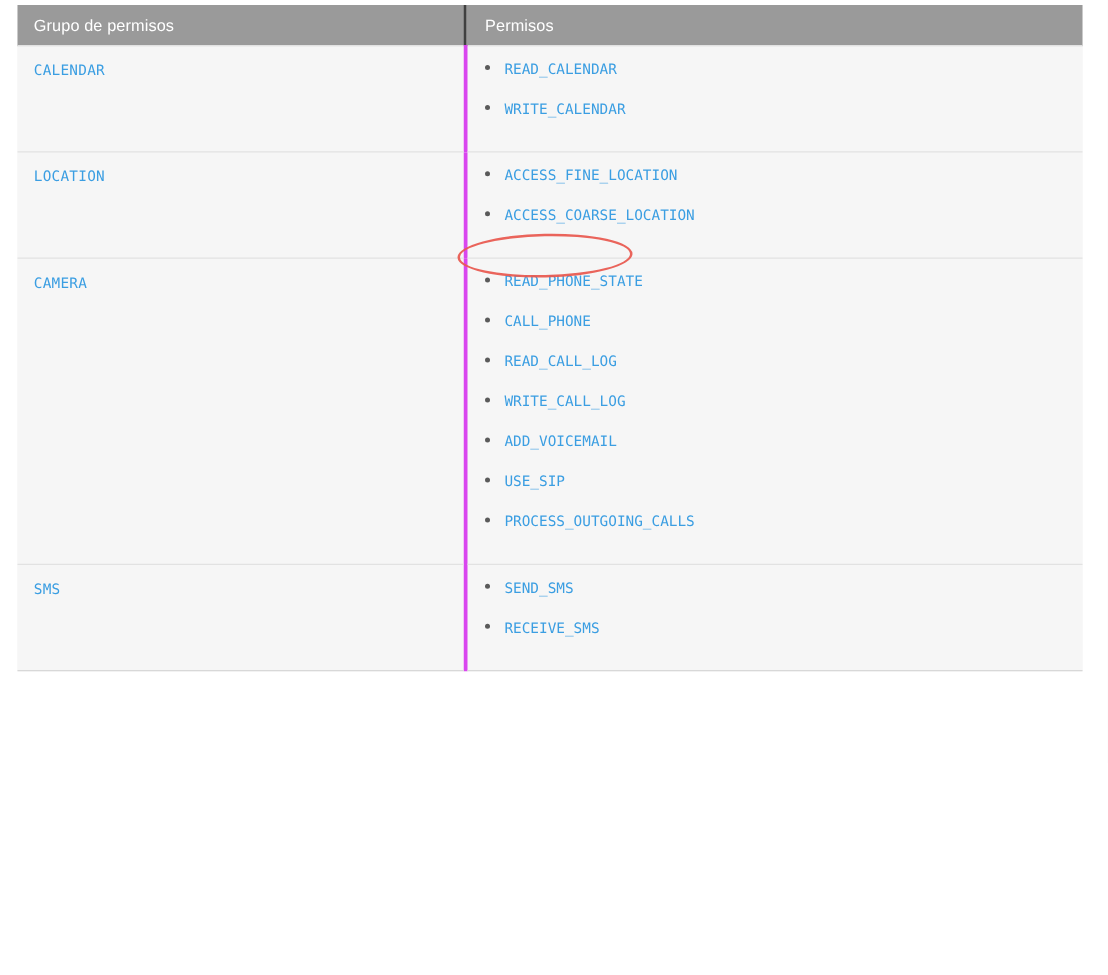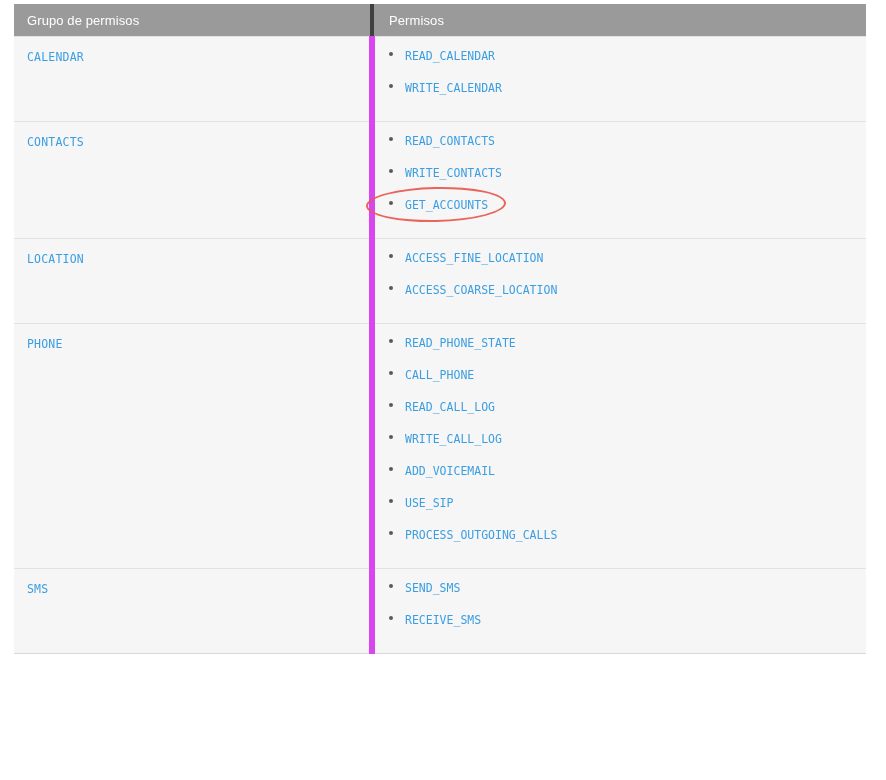--- a/index.html
+++ b/index.html
@@ -44,32 +44,32 @@
     font-weight: normal;
     text-align: left;
     padding: 8px 0 8px 13px;
     height: 16px;
     vertical-align: middle;
     border: none;
     letter-spacing: 0.1px;
   }
   .perm-table thead th.th-perms {
     padding-left: 15px;
-    border-left: 4px solid #404040;
+    border-left: 2px solid #404040;
   }
 
   .perm-table tbody td {
     background: #f6f6f6;
     border-top: 1px solid #e2e2e2;
     border-bottom: 1px solid #e2e2e2;
     vertical-align: top;
     padding: 0;
   }
   .perm-table tbody tr td.td-group {
-    border-right: 6px solid #d946ef;
+    border-right: 3px solid #d946ef;
     padding: 10px 0 10px 13px;
   }
   .perm-table tbody tr td.td-perms {
     padding: 10px 0 10px 0;
   }
   .perm-table tbody tr:last-child td {
     border-bottom: 1px solid #d8d8d8;
   }
 
   .group-link,
@@ -141,40 +141,30 @@
         <tr>
           <td class="td-group"><a class="group-link" href="#">CALENDAR</a></td>
           <td class="td-perms">
             <ul class="perm-list">
               <li><span class="bullet"></span><a class="perm-link" href="#">READ_CALENDAR</a></li>
               <li><span class="bullet"></span><a class="perm-link" href="#">WRITE_CALENDAR</a></li>
             </ul>
           </td>
         </tr>
         <tr>
-          <td class="td-group"><a class="group-link" href="#">CONTACTS</a></td>
-          <td class="td-perms">
-            <ul class="perm-list">
-              <li><span class="bullet"></span><a class="perm-link" href="#">READ_CONTACTS</a></li>
-              <li><span class="bullet"></span><a class="perm-link" href="#">WRITE_CONTACTS</a></li>
-              <li><span class="bullet"></span><a class="perm-link" href="#">GET_ACCOUNTS</a></li>
-            </ul>
-          </td>
-        </tr>
-        <tr>
           <td class="td-group"><a class="group-link" href="#">LOCATION</a></td>
           <td class="td-perms">
             <ul class="perm-list">
               <li><span class="bullet"></span><a class="perm-link" href="#">ACCESS_FINE_LOCATION</a></li>
               <li><span class="bullet"></span><a class="perm-link" href="#">ACCESS_COARSE_LOCATION</a></li>
             </ul>
           </td>
         </tr>
         <tr>
-          <td class="td-group"><a class="group-link" href="#">PHONE</a></td>
+          <td class="td-group"><a class="group-link" href="#">CAMERA</a></td>
           <td class="td-perms">
             <ul class="perm-list">
               <li><span class="bullet"></span><a class="perm-link" href="#">READ_PHONE_STATE</a></li>
               <li><span class="bullet"></span><a class="perm-link" href="#">CALL_PHONE</a></li>
               <li><span class="bullet"></span><a class="perm-link" href="#">READ_CALL_LOG</a></li>
               <li><span class="bullet"></span><a class="perm-link" href="#">WRITE_CALL_LOG</a></li>
               <li><span class="bullet"></span><a class="perm-link" href="#">ADD_VOICEMAIL</a></li>
               <li><span class="bullet"></span><a class="perm-link" href="#">USE_SIP</a></li>
               <li><span class="bullet"></span><a class="perm-link" href="#">PROCESS_OUTGOING_CALLS</a></li>
             </ul>

